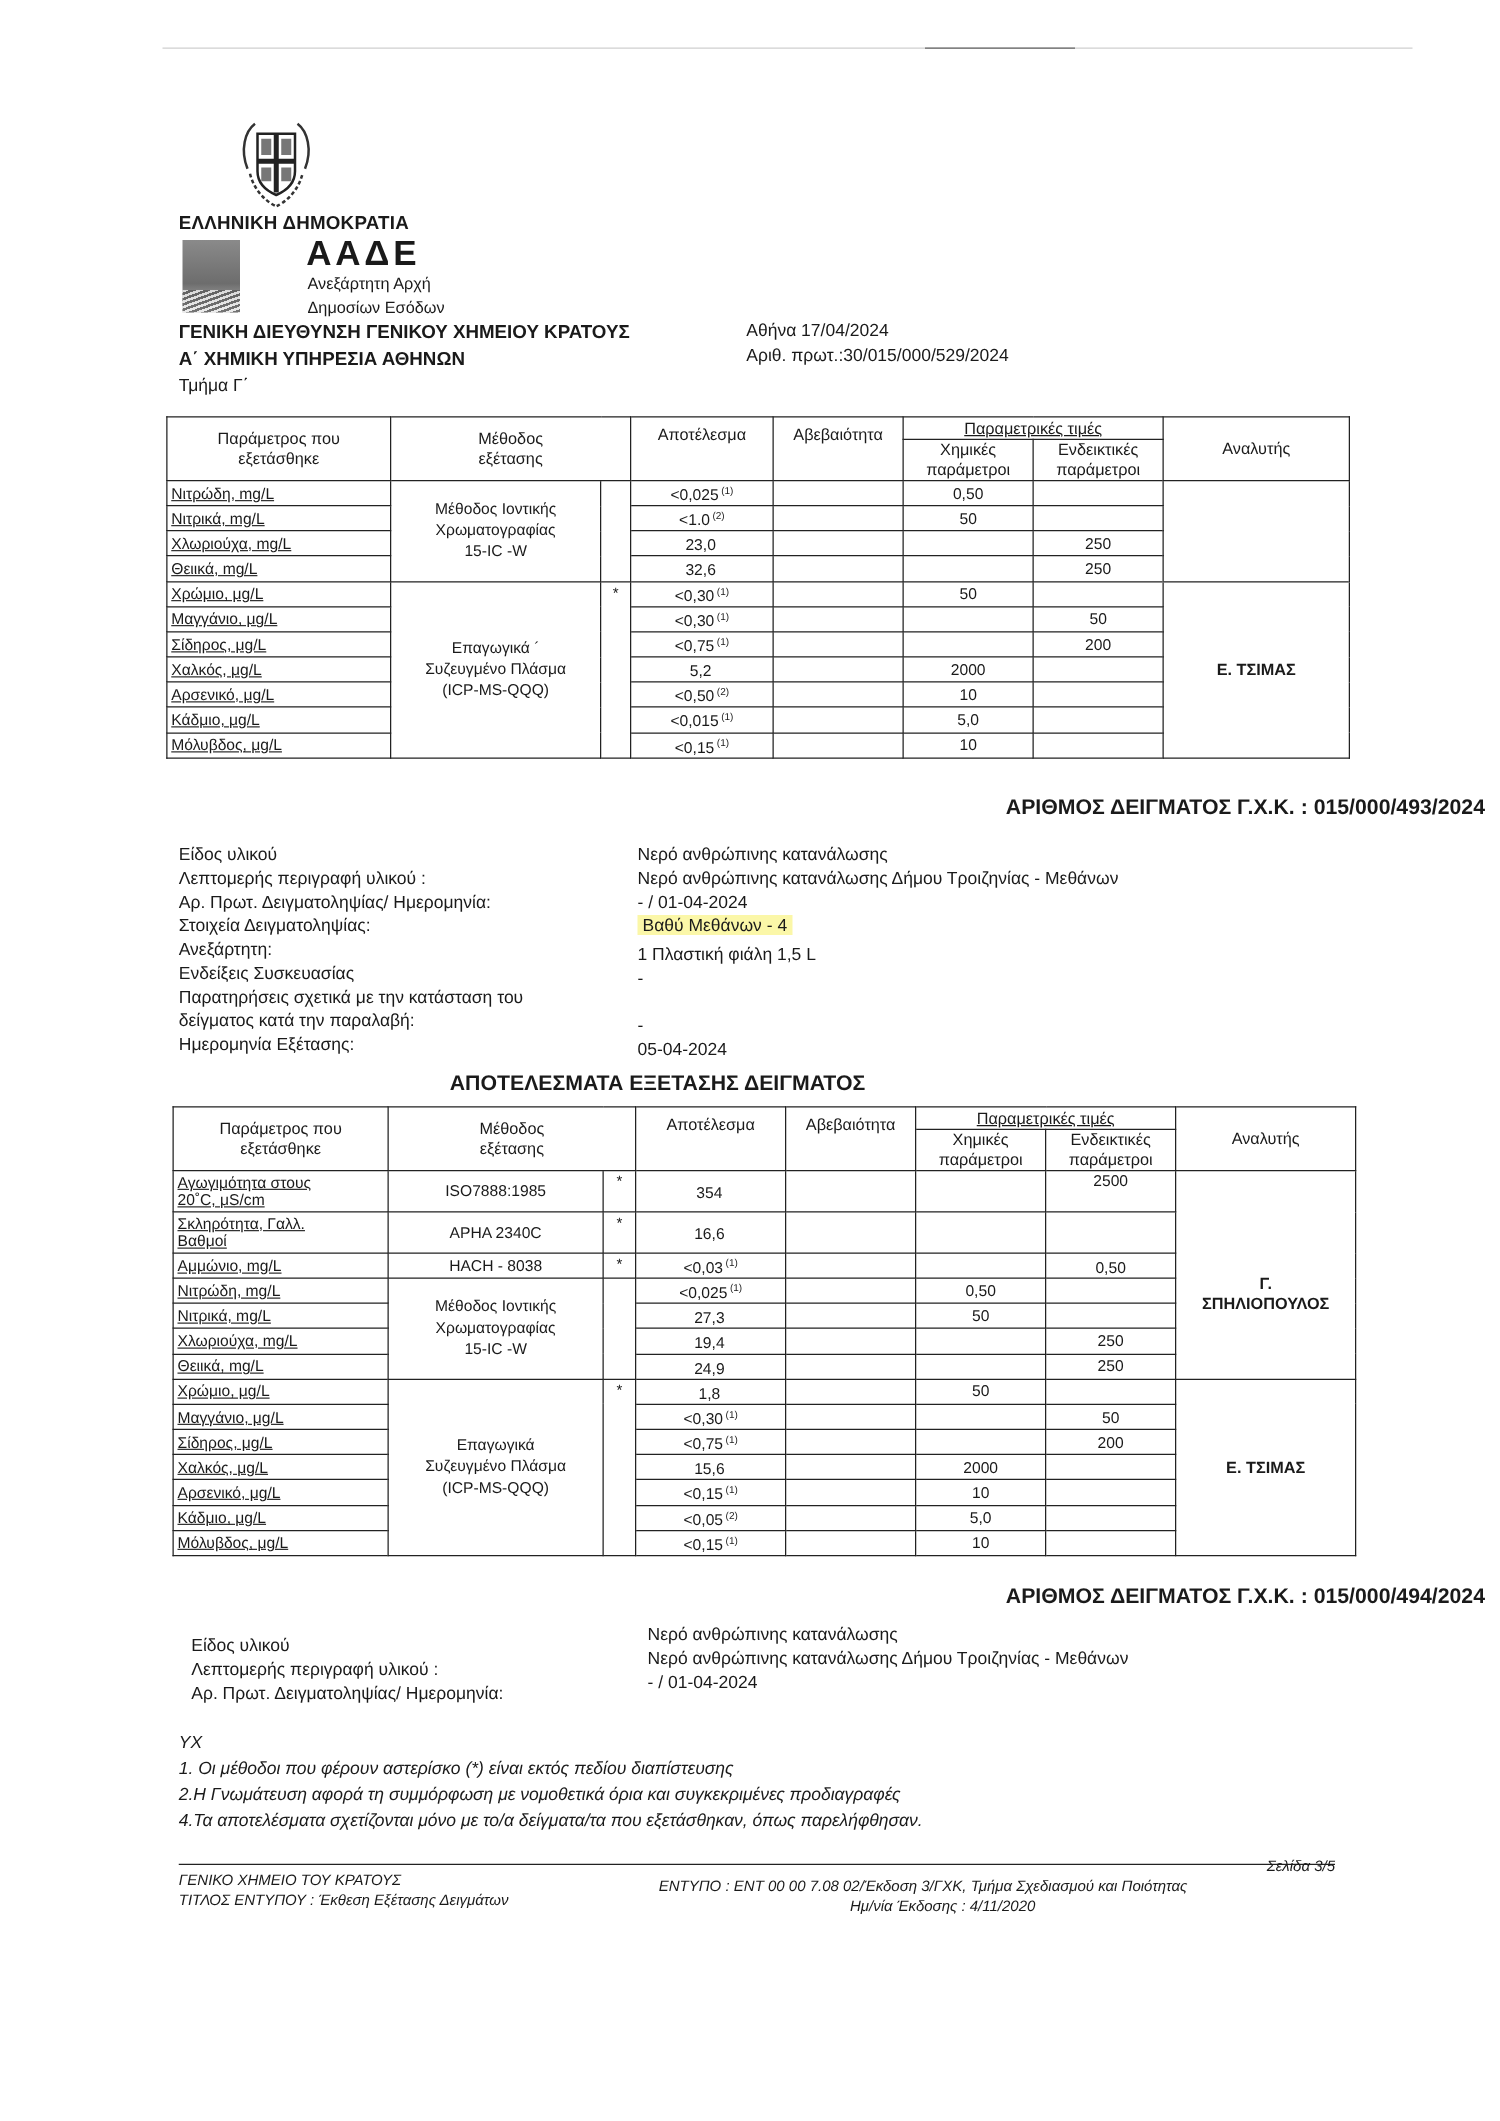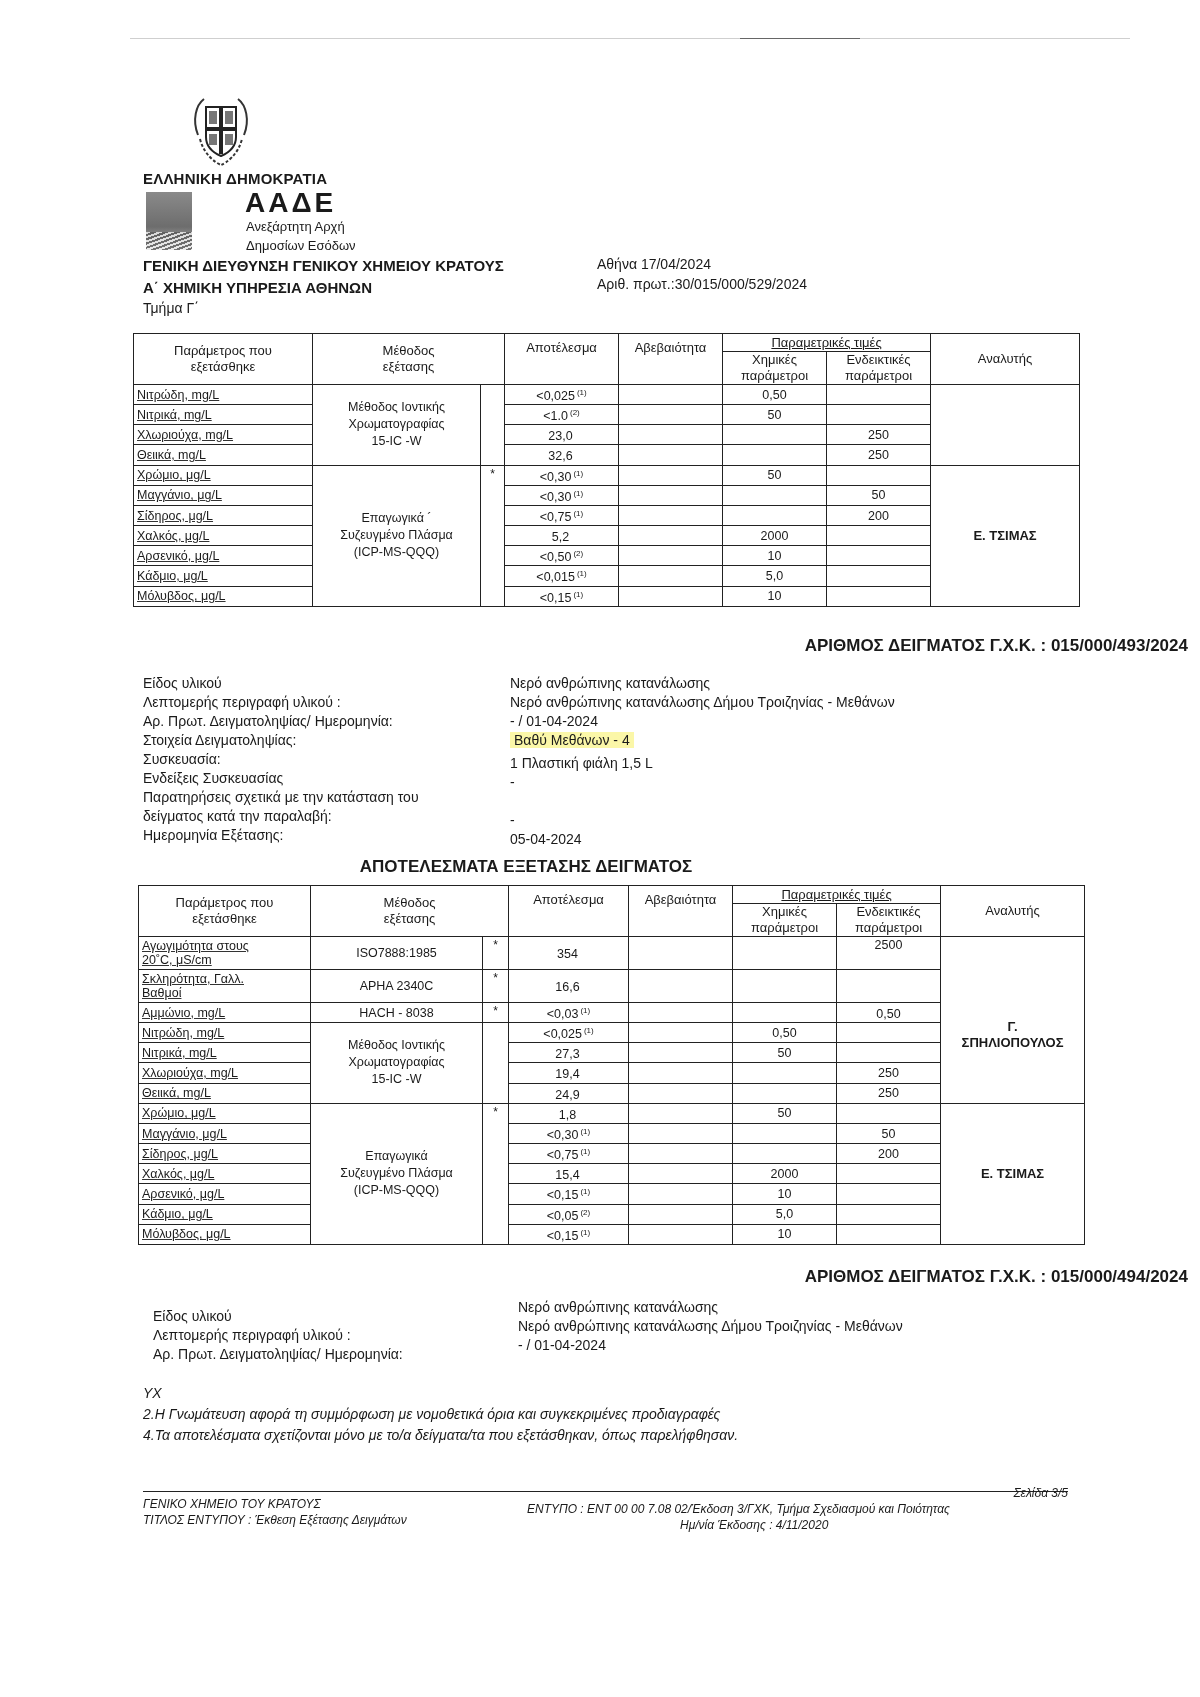--- a/index.html
+++ b/index.html
@@ -194,21 +194,21 @@
       </tr>
     </tbody>
 </table>
 
 <div class="sample-title" style="top:636px;">ΑΡΙΘΜΟΣ ΔΕΙΓΜΑΤΟΣ Γ.Χ.Κ. : 015/000/493/2024</div>
 <div class="kv" style="left:143px; top:674px;" id="s493labels">
     <div style="min-height:19px"><span>Είδος υλικού</span></div>
     <div style="min-height:19px"><span>Λεπτομερής περιγραφή υλικού :</span></div>
     <div style="min-height:19px"><span>Αρ. Πρωτ. Δειγματοληψίας/ Ημερομηνία:</span></div>
     <div style="min-height:19px"><span>Στοιχεία Δειγματοληψίας:</span></div>
-    <div style="min-height:19px"><span>Συσκευασία:</span></div>
+    <div style="min-height:19px"><span>Ανεξάρτητη:</span></div>
     <div style="min-height:19px"><span>Ενδείξεις Συσκευασίας</span></div>
     <div style="min-height:19px"><span>Παρατηρήσεις σχετικά με την κατάσταση του</span></div>
     <div style="min-height:19px"><span>δείγματος κατά την παραλαβή:</span></div>
     <div style="min-height:19px"><span>Ημερομηνία Εξέτασης:</span></div>
   </div>
 <div class="kv" style="left:510px; top:674px;" id="s493values">
     <div style="min-height:19px"><span>Νερό ανθρώπινης κατανάλωσης</span></div>
     <div style="min-height:19px"><span>Νερό ανθρώπινης κατανάλωσης Δήμου Τροιζηνίας - Μεθάνων</span></div>
     <div style="min-height:19px"><span>-     / 01-04-2024</span></div>
     <div style="min-height:19px"><span class="hl">Βαθύ Μεθάνων - 4</span></div>
@@ -324,21 +324,21 @@
       </tr>
       <tr class="r1">
         <td class="param">Σίδηρος, μg/L</td>
         <td><span>&lt;0,75</span><span class="sup">(1)</span></td>
         <td></td>
         <td></td>
         <td>200</td>
       </tr>
       <tr class="r1">
         <td class="param">Χαλκός, μg/L</td>
-        <td><span>15,4</span><span class="sup"></span></td>
+        <td><span>15,6</span><span class="sup"></span></td>
         <td></td>
         <td>2000</td>
         <td></td>
       </tr>
       <tr class="r1">
         <td class="param">Αρσενικό, μg/L</td>
         <td><span>&lt;0,15</span><span class="sup">(1)</span></td>
         <td></td>
         <td>10</td>
         <td></td>
@@ -367,20 +367,21 @@
     <div style="min-height:19px"><span>Αρ. Πρωτ. Δειγματοληψίας/ Ημερομηνία:</span></div>
   </div>
 <div class="kv" style="left:518px; top:1298px;" id="s494values">
     <div style="min-height:19px"><span>Νερό ανθρώπινης κατανάλωσης</span></div>
     <div style="min-height:19px"><span>Νερό ανθρώπινης κατανάλωσης Δήμου Τροιζηνίας - Μεθάνων</span></div>
     <div style="min-height:19px"><span>-     / 01-04-2024</span></div>
   </div>
 
 <div class="notes" id="notes">
     <div>ΥΧ</div>
+    <div>1. Οι μέθοδοι που φέρουν αστερίσκο (*) είναι εκτός πεδίου διαπίστευσης</div>
     <div>2.Η Γνωμάτευση αφορά τη συμμόρφωση με νομοθετικά όρια  και  συγκεκριμένες προδιαγραφές</div>
     <div>4.Τα αποτελέσματα σχετίζονται μόνο με το/α δείγματα/τα που εξετάσθηκαν, όπως παρελήφθησαν.</div>
   </div>
 
 <div class="footer-rule"></div>
 <div class="f-right0">Σελίδα 3/5</div>
 <div class="f-left1">ΓΕΝΙΚΟ ΧΗΜΕΙΟ ΤΟΥ ΚΡΑΤΟΥΣ</div>
 <div class="f-left2">ΤΙΤΛΟΣ ΕΝΤΥΠΟΥ : Έκθεση Εξέτασης Δειγμάτων</div>
 <div class="f-right1">ΕΝΤΥΠΟ : ΕΝΤ 00 00 7.08 02/Έκδοση 3/ΓΧΚ, Τμήμα Σχεδιασμού και Ποιότητας</div>
 <div class="f-right2">Ημ/νία Έκδοσης : 4/11/2020</div>

